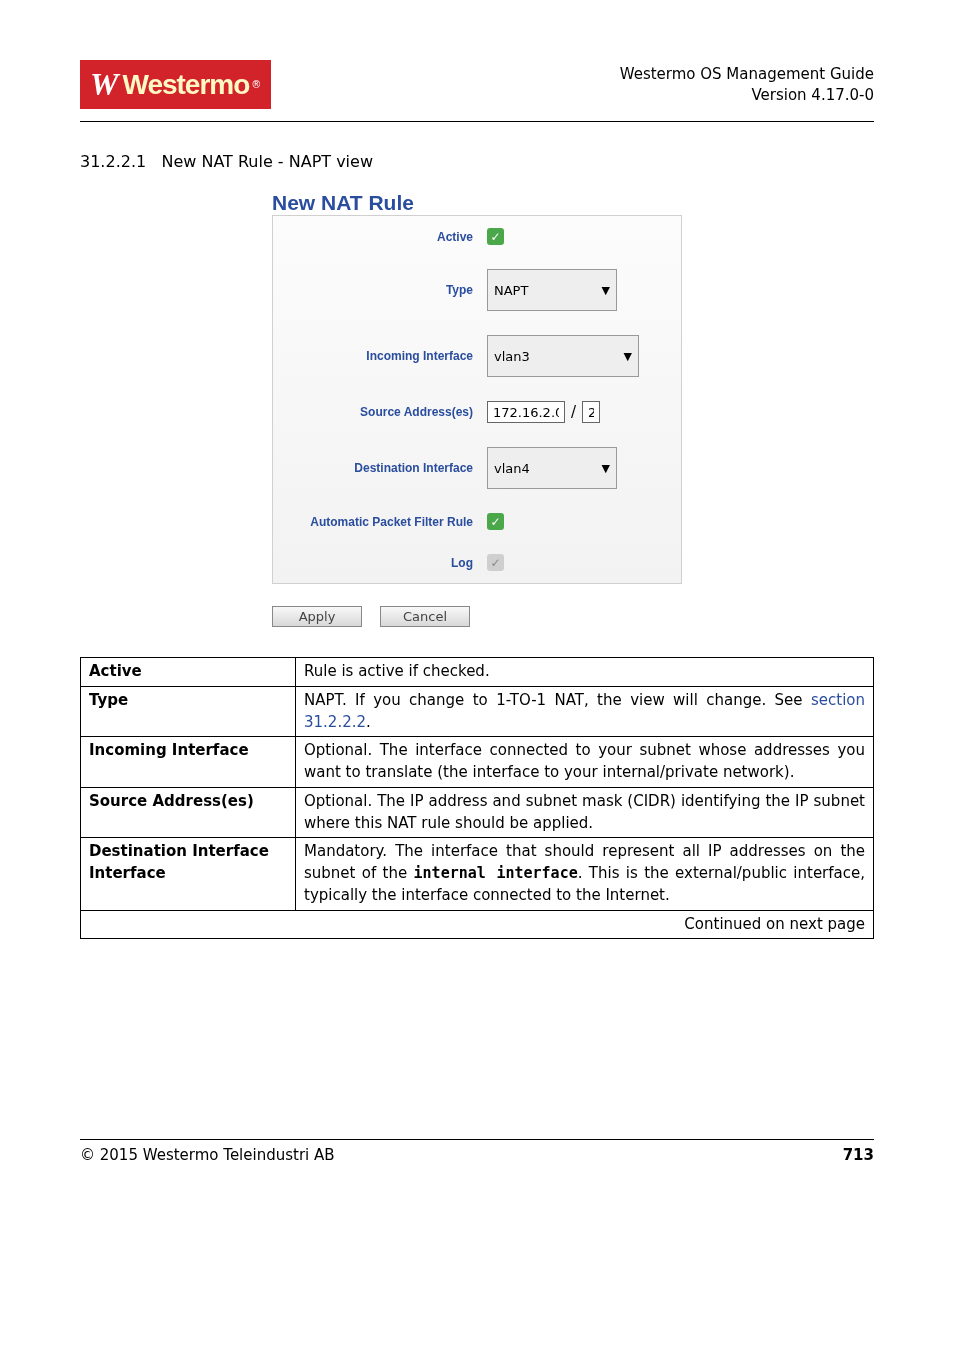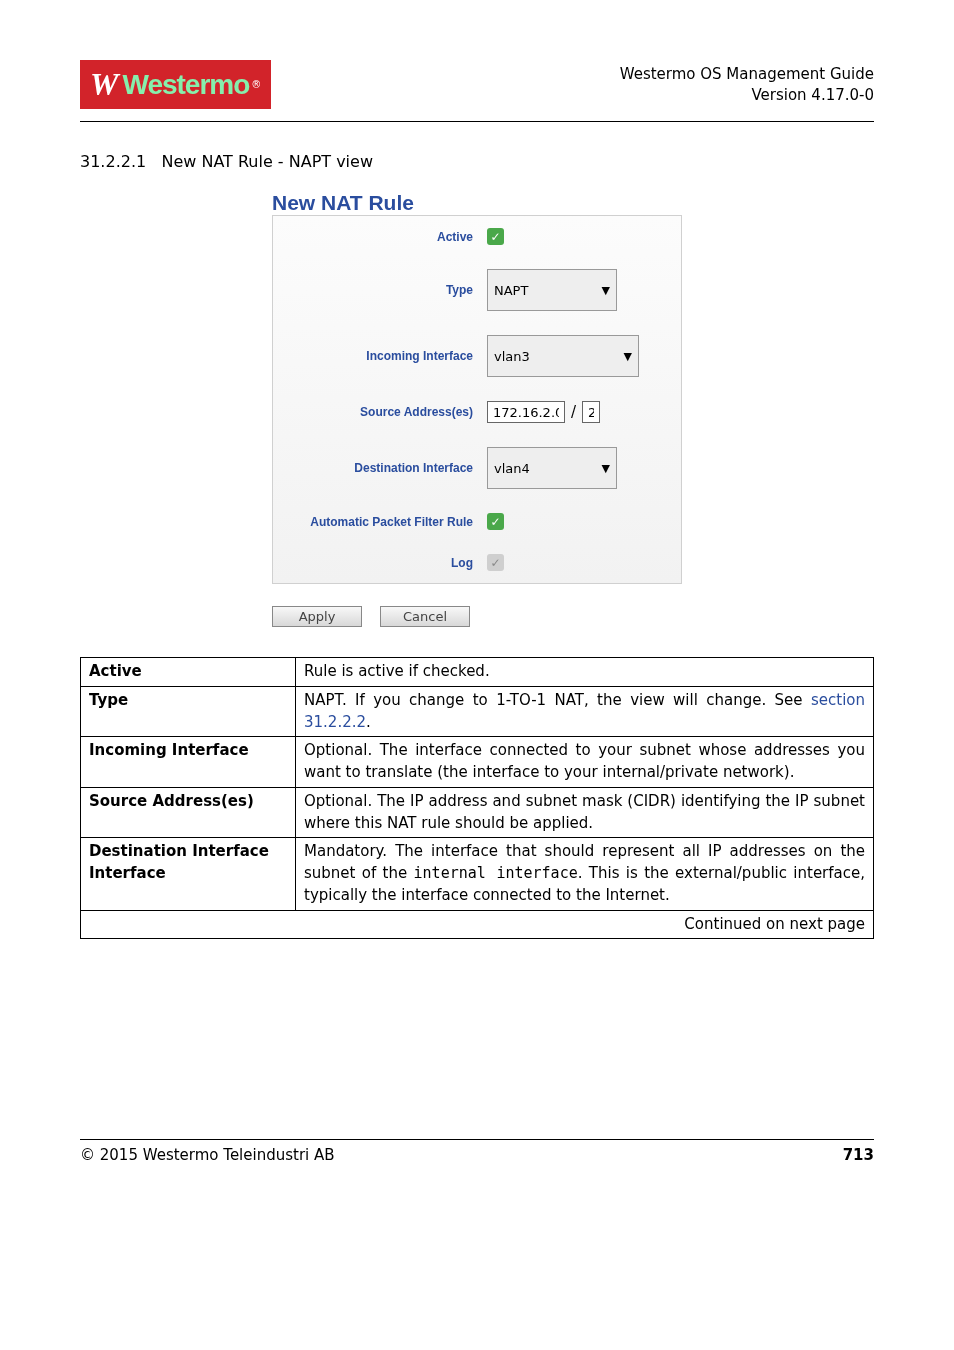--- a/index.html
+++ b/index.html
@@ -31,21 +31,21 @@
     font-family: Georgia, serif;
   }
   .logo-w {
     color: #fff;
     font-weight: 900;
     font-size: 32px;
     font-style: italic;
     margin-right: 4px;
   }
   .logo-text {
-    color: #86efac;
+    color: #fef9c3;
     font-weight: 900;
     font-size: 28px;
     letter-spacing: -1px;
     font-family: Arial, sans-serif;
   }
   .logo-reg {
     color: #fff;
     font-size: 10px;
     vertical-align: super;
     margin-left: 2px;
@@ -295,21 +295,21 @@
     </tr>
     <tr>
       <td class="label">Source Address(es)</td>
       <td style="text-align:justify">Optional. The IP address and subnet mask (CIDR) identifying the IP subnet where this NAT rule should be applied.</td>
     </tr>
     <tr>
       <td class="label">
         <div style="display:inline">Destination Interface</div><br>Interface
       </td>
       <td style="text-align:justify">
-        <span>Mandatory.  The interface that should represent all IP addresses on the subnet of the </span><span class="mono" style="font-weight:normal">internal interface</span><span>. This is the external/public interface, typically the interface connected to the Internet.</span>
+        <span>Mandatory.  The interface that should represent all IP addresses on the subnet of the </span><span class="mono" style="font-weight:bold">internal interface</span><span>. This is the external/public interface, typically the interface connected to the Internet.</span>
       </td>
     </tr>
     <tr>
       <td colspan="2" class="continued">Continued on next page</td>
     </tr>
   </tbody>
     </table>
 
   <hr class="footer-rule">
   <div class="footer-row">

